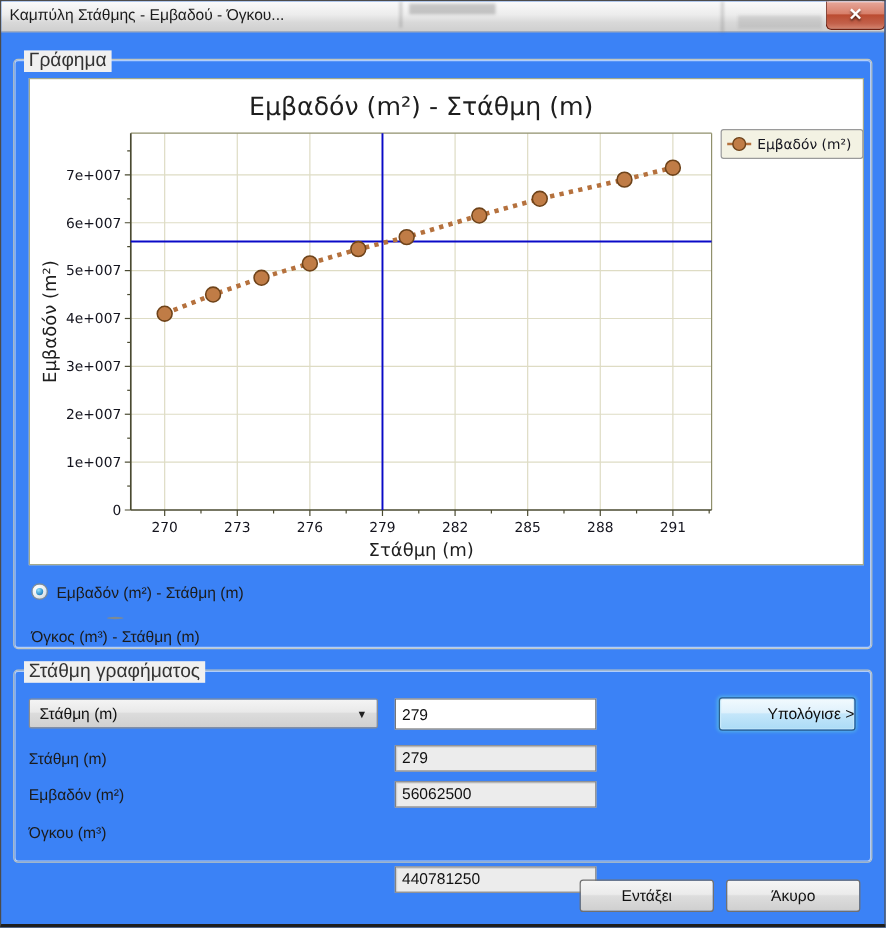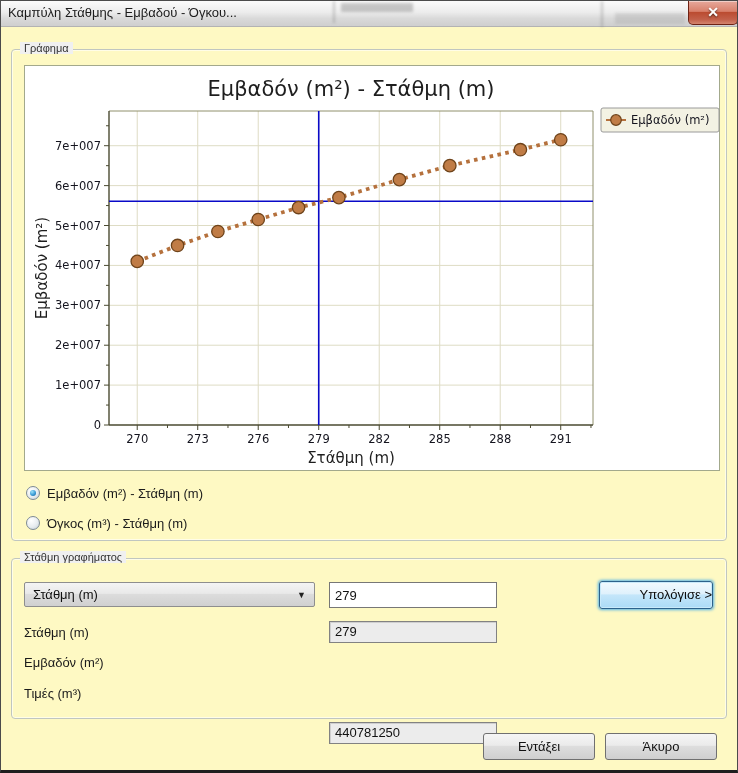--- a/index.html
+++ b/index.html
@@ -1,19 +1,19 @@
 <!DOCTYPE html>
 <html><head>
 <meta charset="utf-8">
 <style>
   * { margin:0; padding:0; box-sizing:border-box; }
   html,body { background:#888; }
   body { font-family:"Liberation Sans", sans-serif; }
 
-  .dialog { position:relative; width:738px; height:773px; background:#fef9c3;
+  .dialog { position:relative; width:738px; height:773px; background:#3b82f6;
             border:1px solid #4b4b4b; border-bottom:3px solid #1e1e1e; overflow:hidden; }
 
   
   .titlebar { position:absolute; left:0; top:0; width:100%; height:26px;
               background:linear-gradient(180deg,#fbfbfb 0%,#ececec 45%,#d9d9d9 70%,#cfcfcf 100%);
               border-bottom:1px solid #b3b3b3; }
   .title-text { position:absolute; left:7px; top:4px; font-size:13px; color:#1b1b1b; white-space:nowrap; }
   .ghost { position:absolute; background:rgba(110,110,110,.35); filter:blur(1.5px); }
   .g1 { left:332px; top:0; width:2px; height:22px; }
   .g2 { left:340px; top:2px; width:72px; height:9px; background:rgba(90,90,90,.30); }
@@ -23,33 +23,33 @@
                background:linear-gradient(180deg,#e7a99c 0%,#d8806b 45%,#bb4c31 50%,#c2604a 80%,#d4846e 100%);
                border:1px solid #6e2214; border-top:none; border-radius:0 0 5px 5px;
                box-shadow:inset 0 1px 0 rgba(255,255,255,.45); cursor:default; text-align:center; }
   .close-x { font-size:14px; font-weight:bold; color:#fff; line-height:23px;
              text-shadow:0 1px 2px rgba(0,0,0,.6); }
 
   
   .groupbox { position:absolute; border:1px solid #c0c6c0; border-radius:4px;
               box-shadow:inset 0 0 0 1px rgba(255,255,255,.6); }
   .groupbox-label { position:absolute; top:-8px; left:8px; background:#f0f0f0;
-                    padding:0 4px; font-size:11px; color:#333;text-align:right; }
+                    padding:0 4px; font-size:16px; color:#333;text-align:right; }
   .group-chart  { left:10px; top:48px;  width:716px; height:492px; }
   .group-values { left:10px; top:557px; width:716px; height:161px; }
 
   
   .chart-panel { position:absolute; left:12px; top:15px; width:696px; height:406px;
                  background:#fff; border:1px solid #a3a98c; }
   svg text { font-family:"DejaVu Sans","Liberation Sans",sans-serif; }
 
   
   .radio-row { position:absolute; left:14px; height:18px; display:flex; align-items:center; gap:7px; }
   .radio-row.r1 { top:434px; }
-  .radio-row.r2 { top:464px; }
+  .radio-row.r2 { top:464px;flex-direction:column; }
   .radio-dot { width:14px; height:14px; border-radius:50%;
                background:radial-gradient(circle at 35% 30%, #ffffff 0%, #e8edf0 55%, #c0ccd4 100%);
                border:1px solid #7d8a94; position:relative; }
   .radio-dot.on::after { content:""; position:absolute; left:3px; top:3px; width:6px; height:6px;
                border-radius:50%;
                background:radial-gradient(circle at 35% 30%, #9be1f9 0%, #3a9bd5 55%, #145a94 100%); }
   .radio-label { font-size:13px; color:#1b1b1b; }
 
   
   .combo { position:absolute; left:12px; top:23px; width:291px; height:25px;
@@ -212,21 +212,22 @@
     </div>
 
     <input class="text-input" type="text" value="279" style="">
 
     <div class="calc-btn">Υπολόγισε &gt;</div>
 
     <span class="val-row-label vr1l">Στάθμη (m)</span>
     <div class="val-field vr1f">279</div>
 
     <span class="val-row-label vr2l">Εμβαδόν (m²)</span>
-
-    <span class="val-row-label vr3l">Τιμές (m³)</span>
+    <div class="val-field vr2f">56062500</div>
+
+    <span class="val-row-label vr3l">Όγκου (m³)</span>
     <div class="val-field vr3f">440781250</div>
   </div>
 
   <div class="footer-btn btn-ok">Εντάξει</div>
   <div class="footer-btn btn-cancel">Άκυρο</div>
 
 </div>
 
 </body></html>

